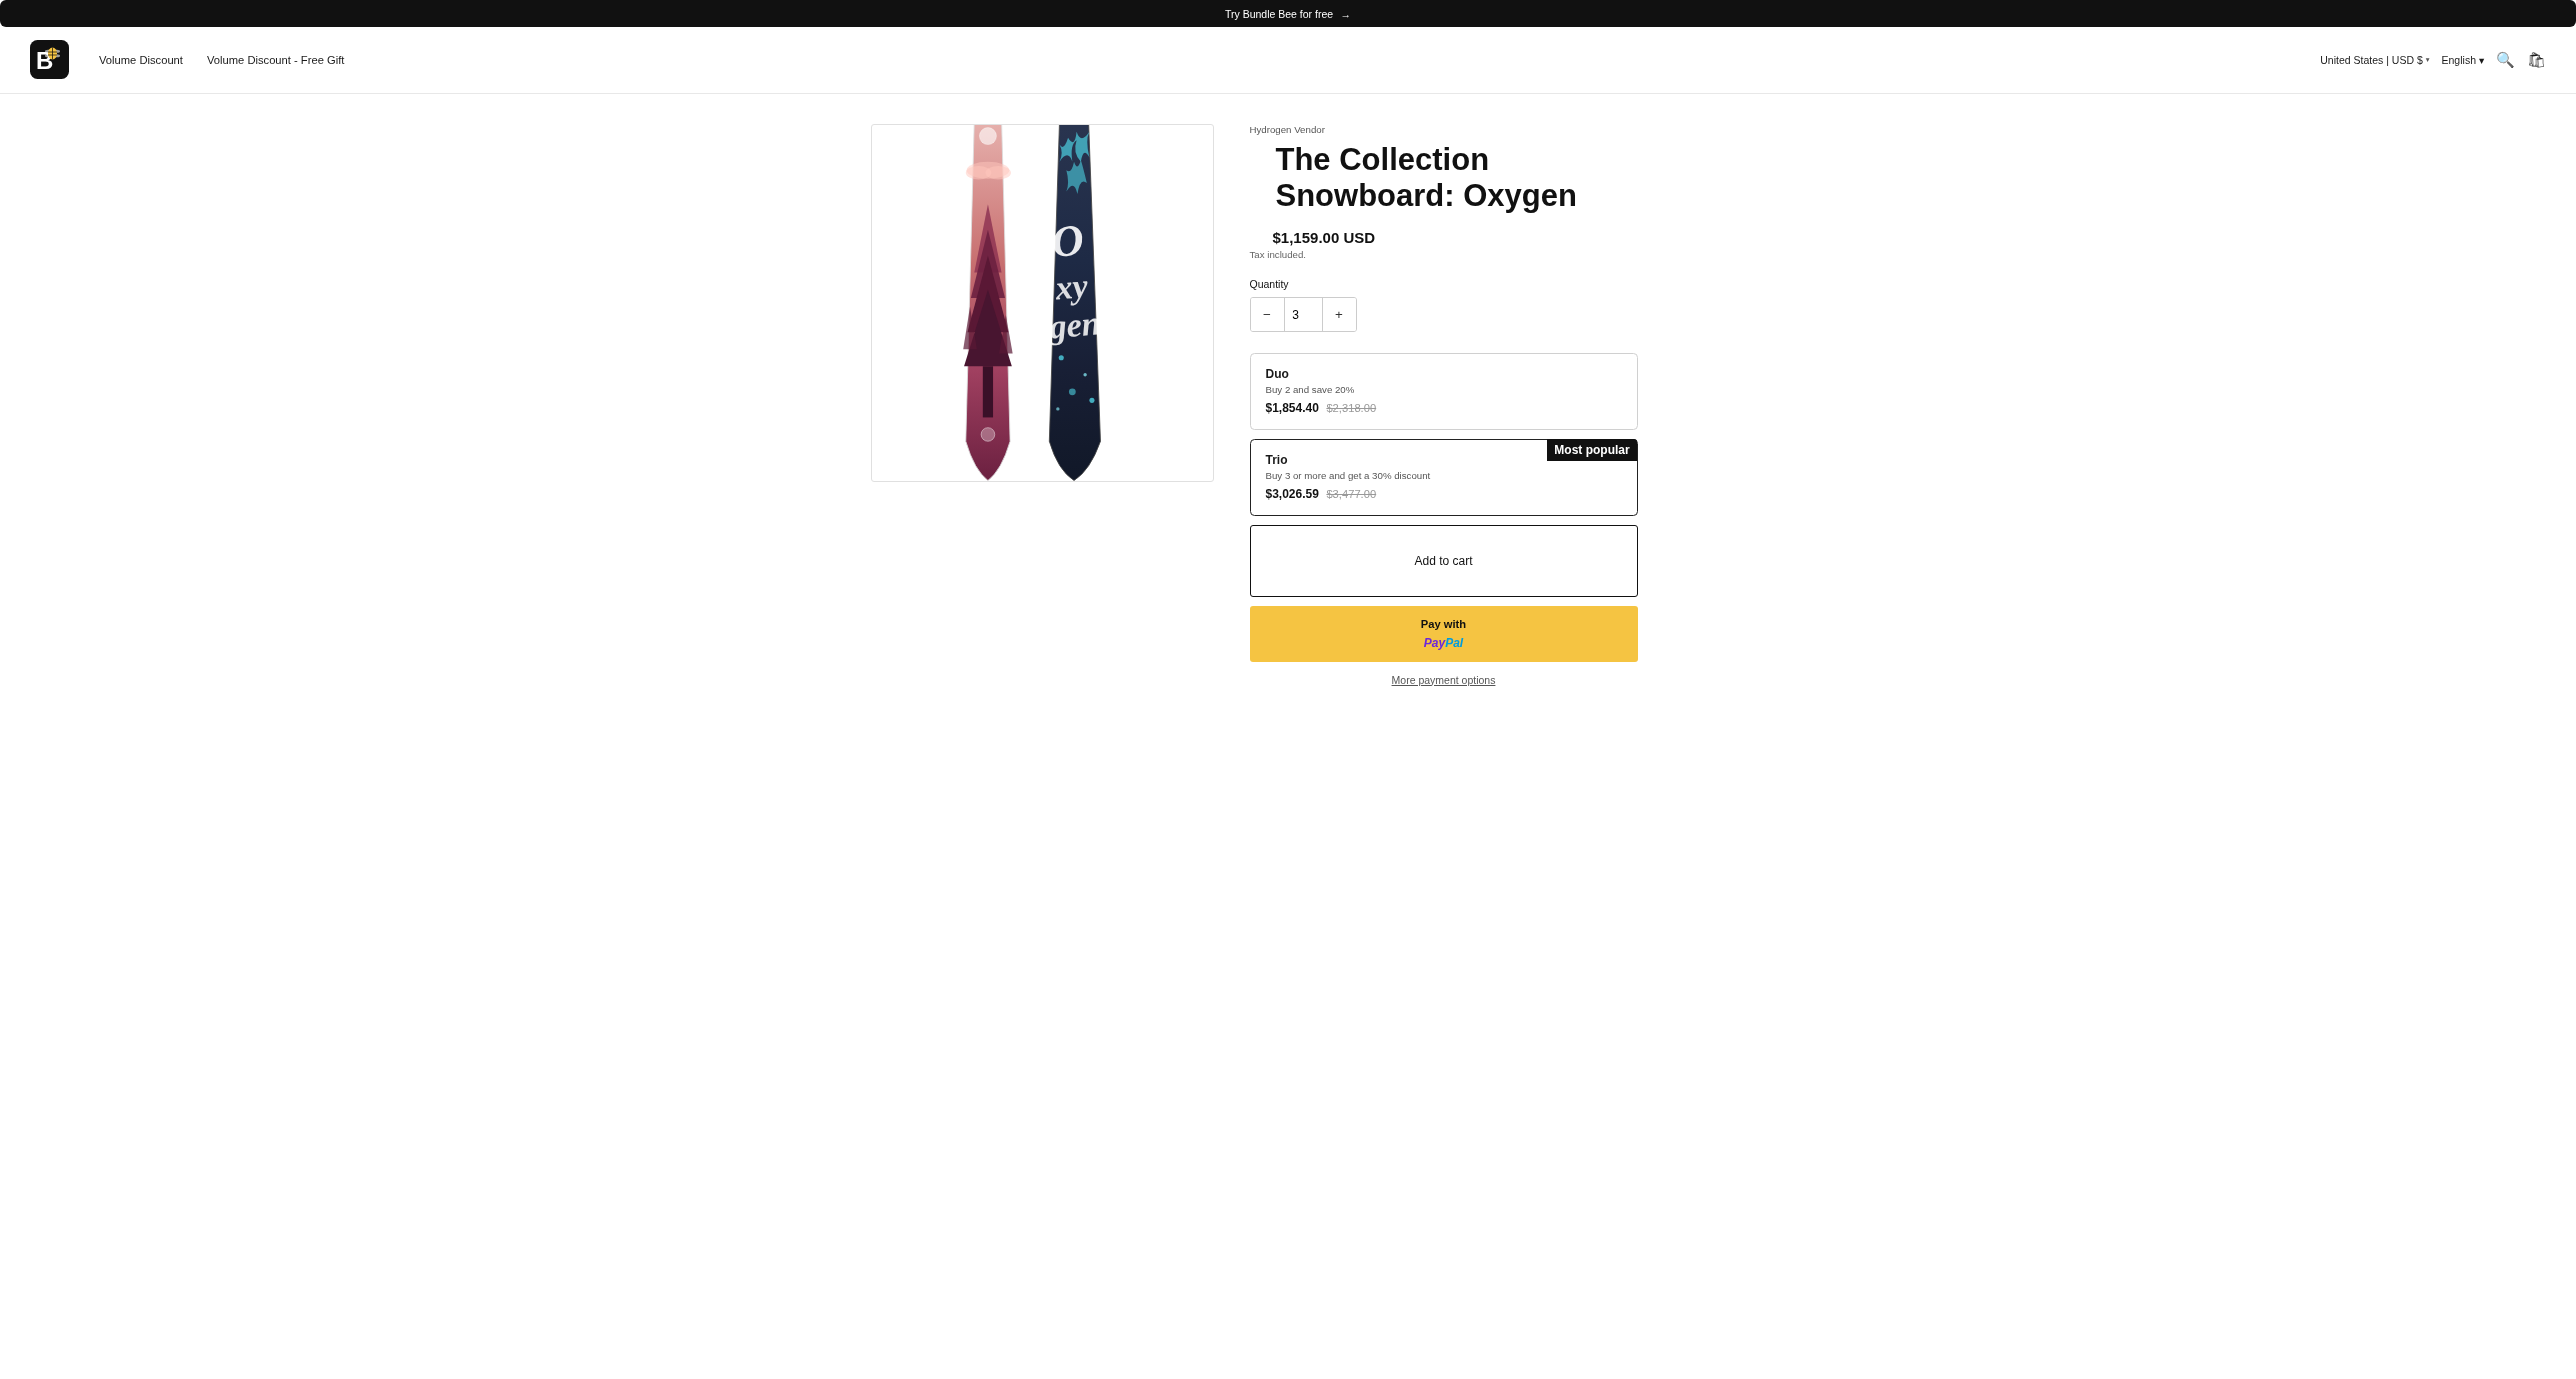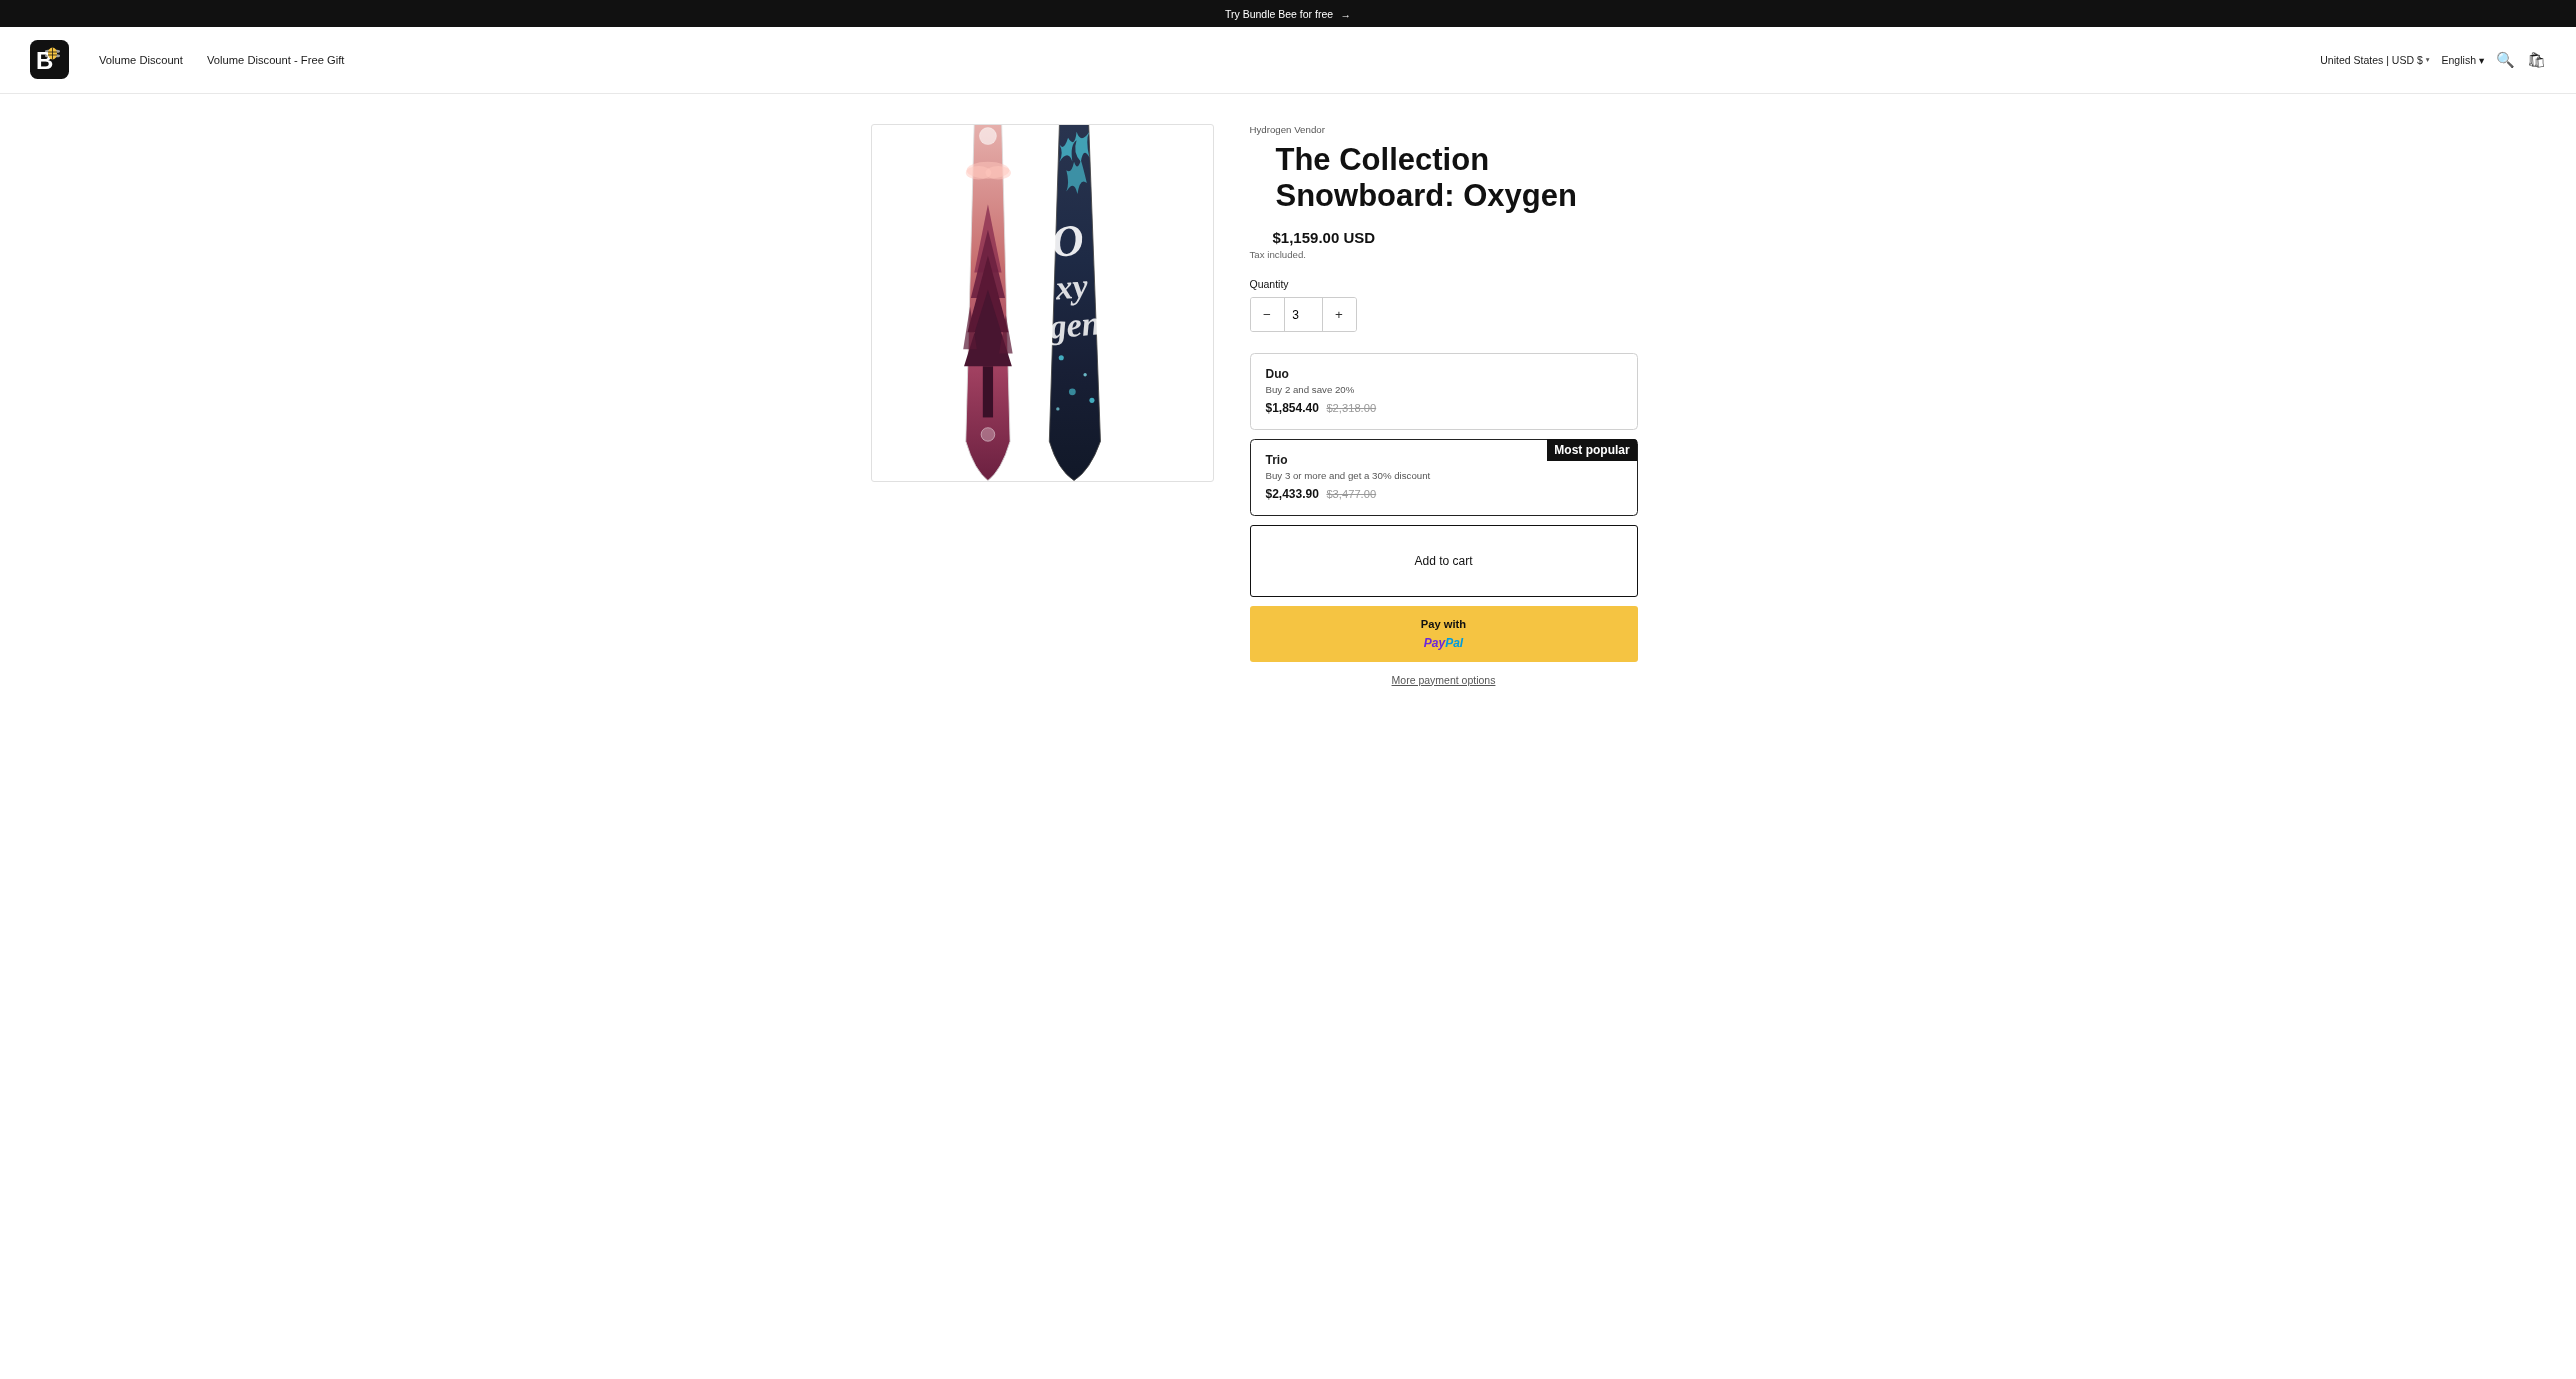--- a/index.html
+++ b/index.html
@@ -6,20 +6,21 @@
     body { font-family: -apple-system, BlinkMacSystemFont, 'Segoe UI', Helvetica, Arial, sans-serif; background: #fff; color: #1a1a1a; }
 
     
     .announcement-bar {
       background: #111;
       color: #fff;
       text-align: center;
       padding: 7.5px 15px;
       font-size: 10.5px;
       font-weight: 500;
+      border-radius: 6px;
     }
     .announcement-bar .arrow { margin-left: 4.5px; }
 
     
     .header {
       display: flex;
       align-items: center;
       padding: 13.4px 30px;
       border-bottom: 0.7px solid #e8e8e8;
       background: #fff;
@@ -405,21 +406,21 @@
         <span class="bundle-old-price">$2,318.00</span>
       </div>
     </div>
 
     
     <div class="bundle-option featured">
       <div class="most-popular-badge">Most popular</div>
       <div class="bundle-title">Trio</div>
       <div class="bundle-desc">Buy 3 or more and get a 30% discount</div>
       <div class="bundle-prices">
-        <span class="bundle-new-price">$2,433.90</span>
+        <span class="bundle-new-price">$3,026.59</span>
         <span class="bundle-old-price">$3,477.00</span>
       </div>
     </div>
 
     
     <button class="add-to-cart-btn">Add to cart</button>
 
     
     <button class="paypal-btn">
       <span>Pay with</span>

